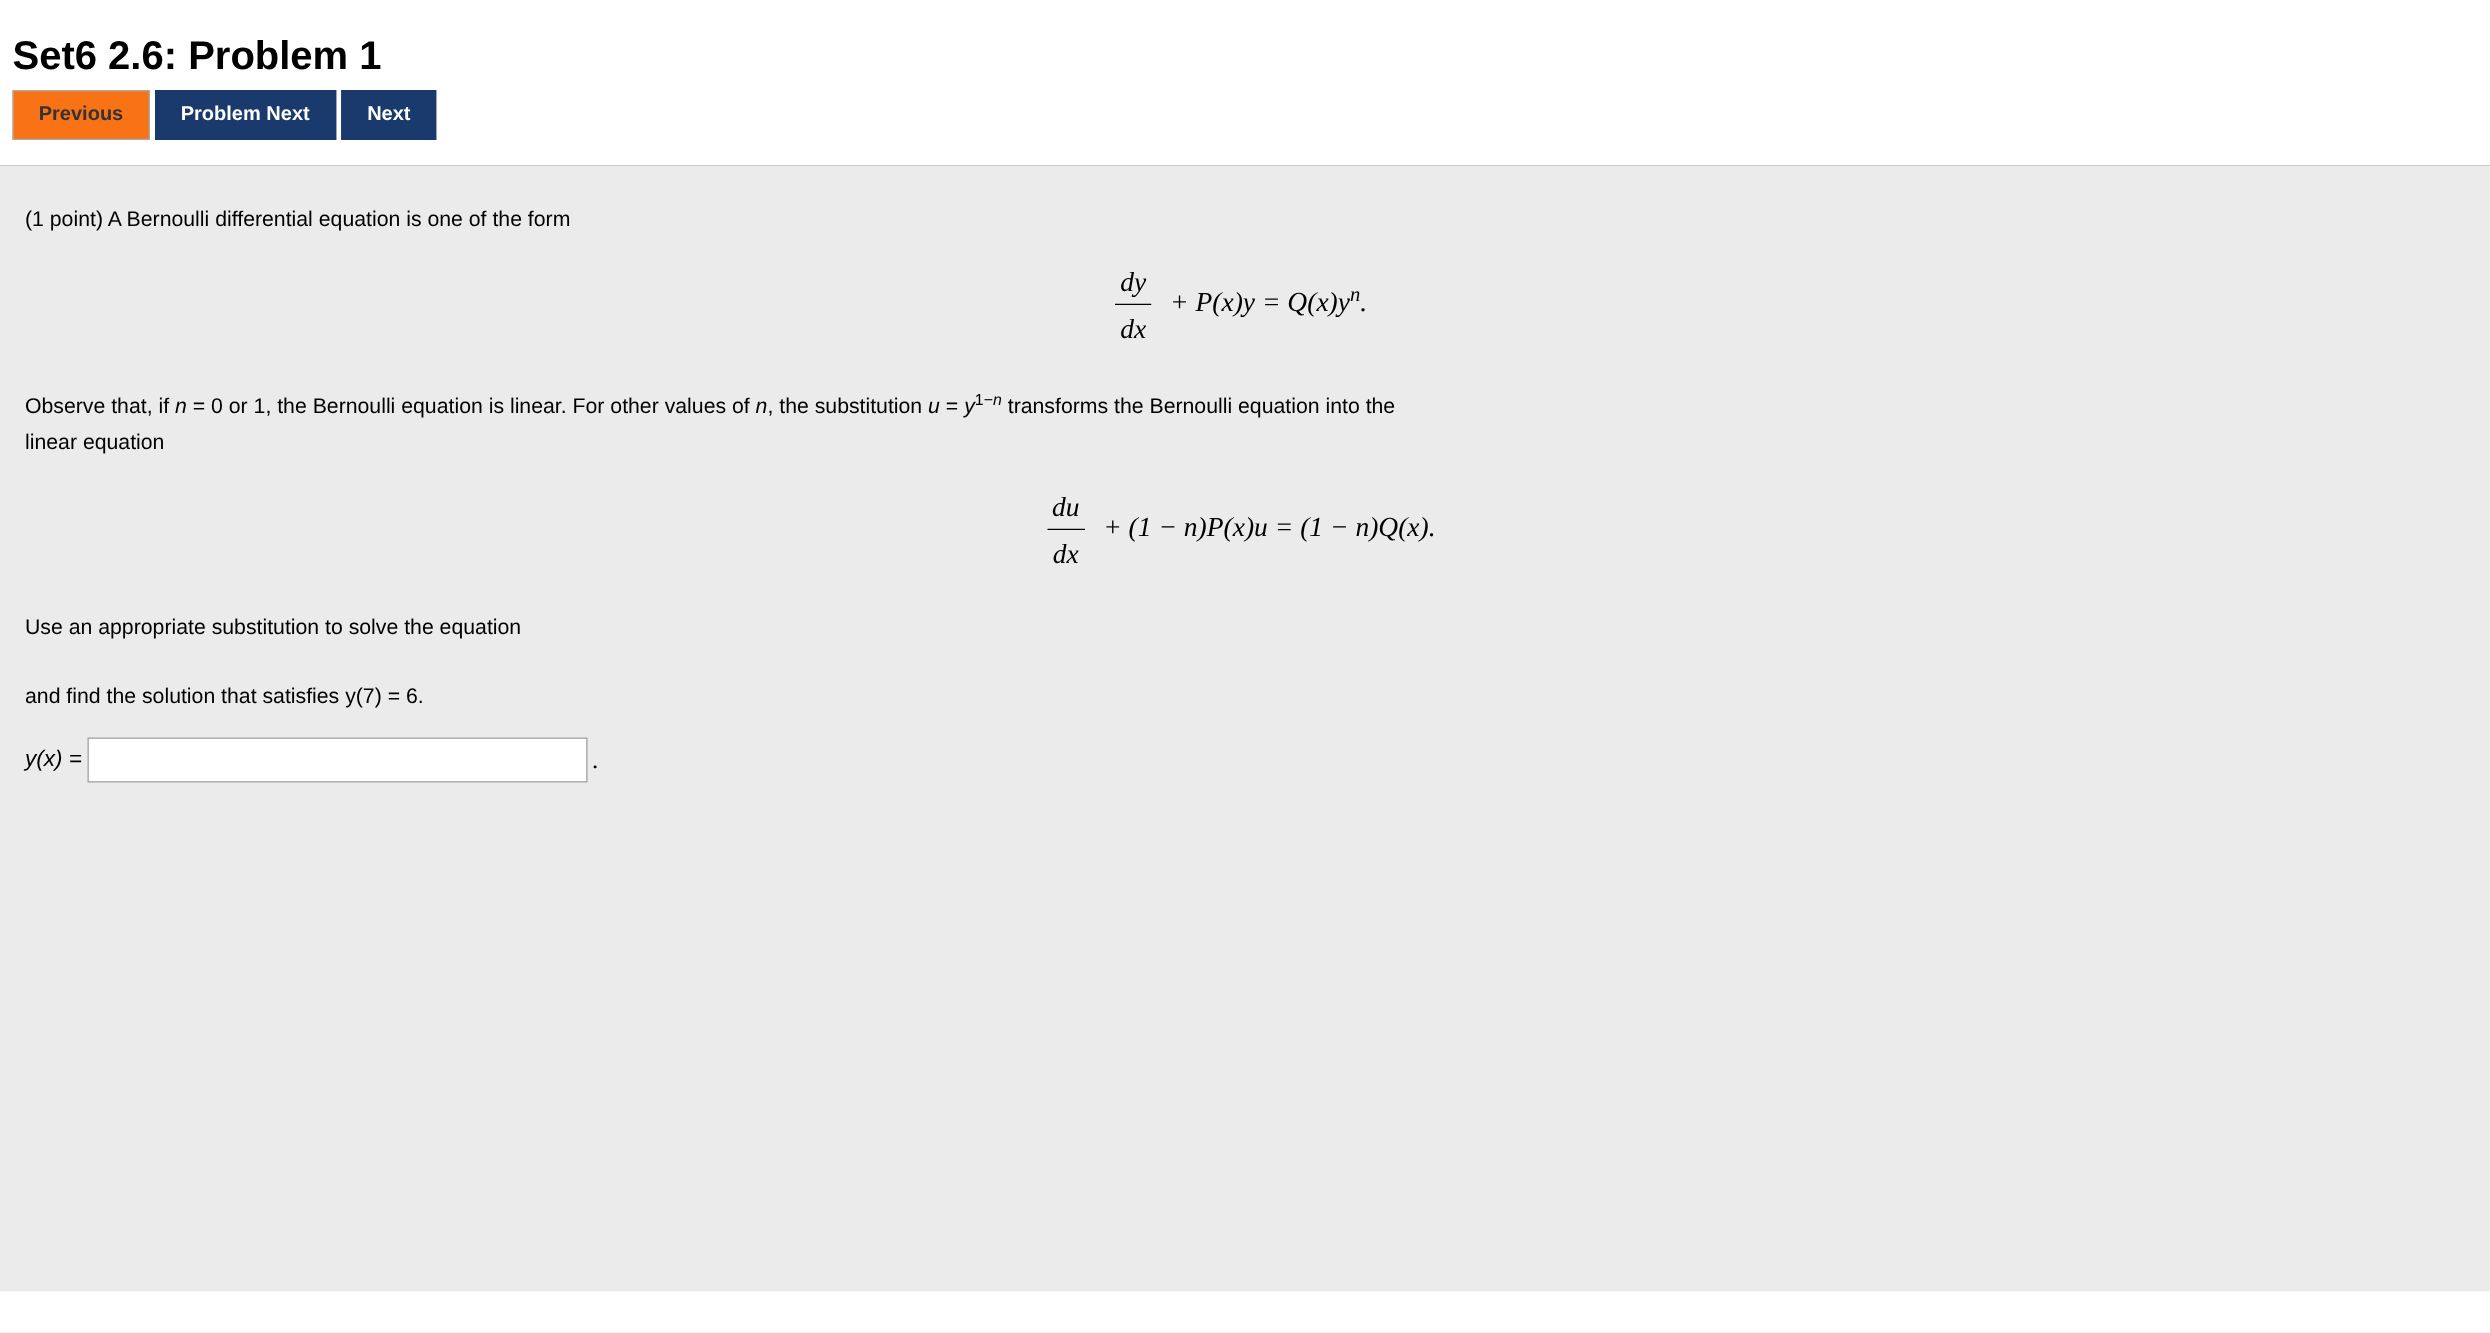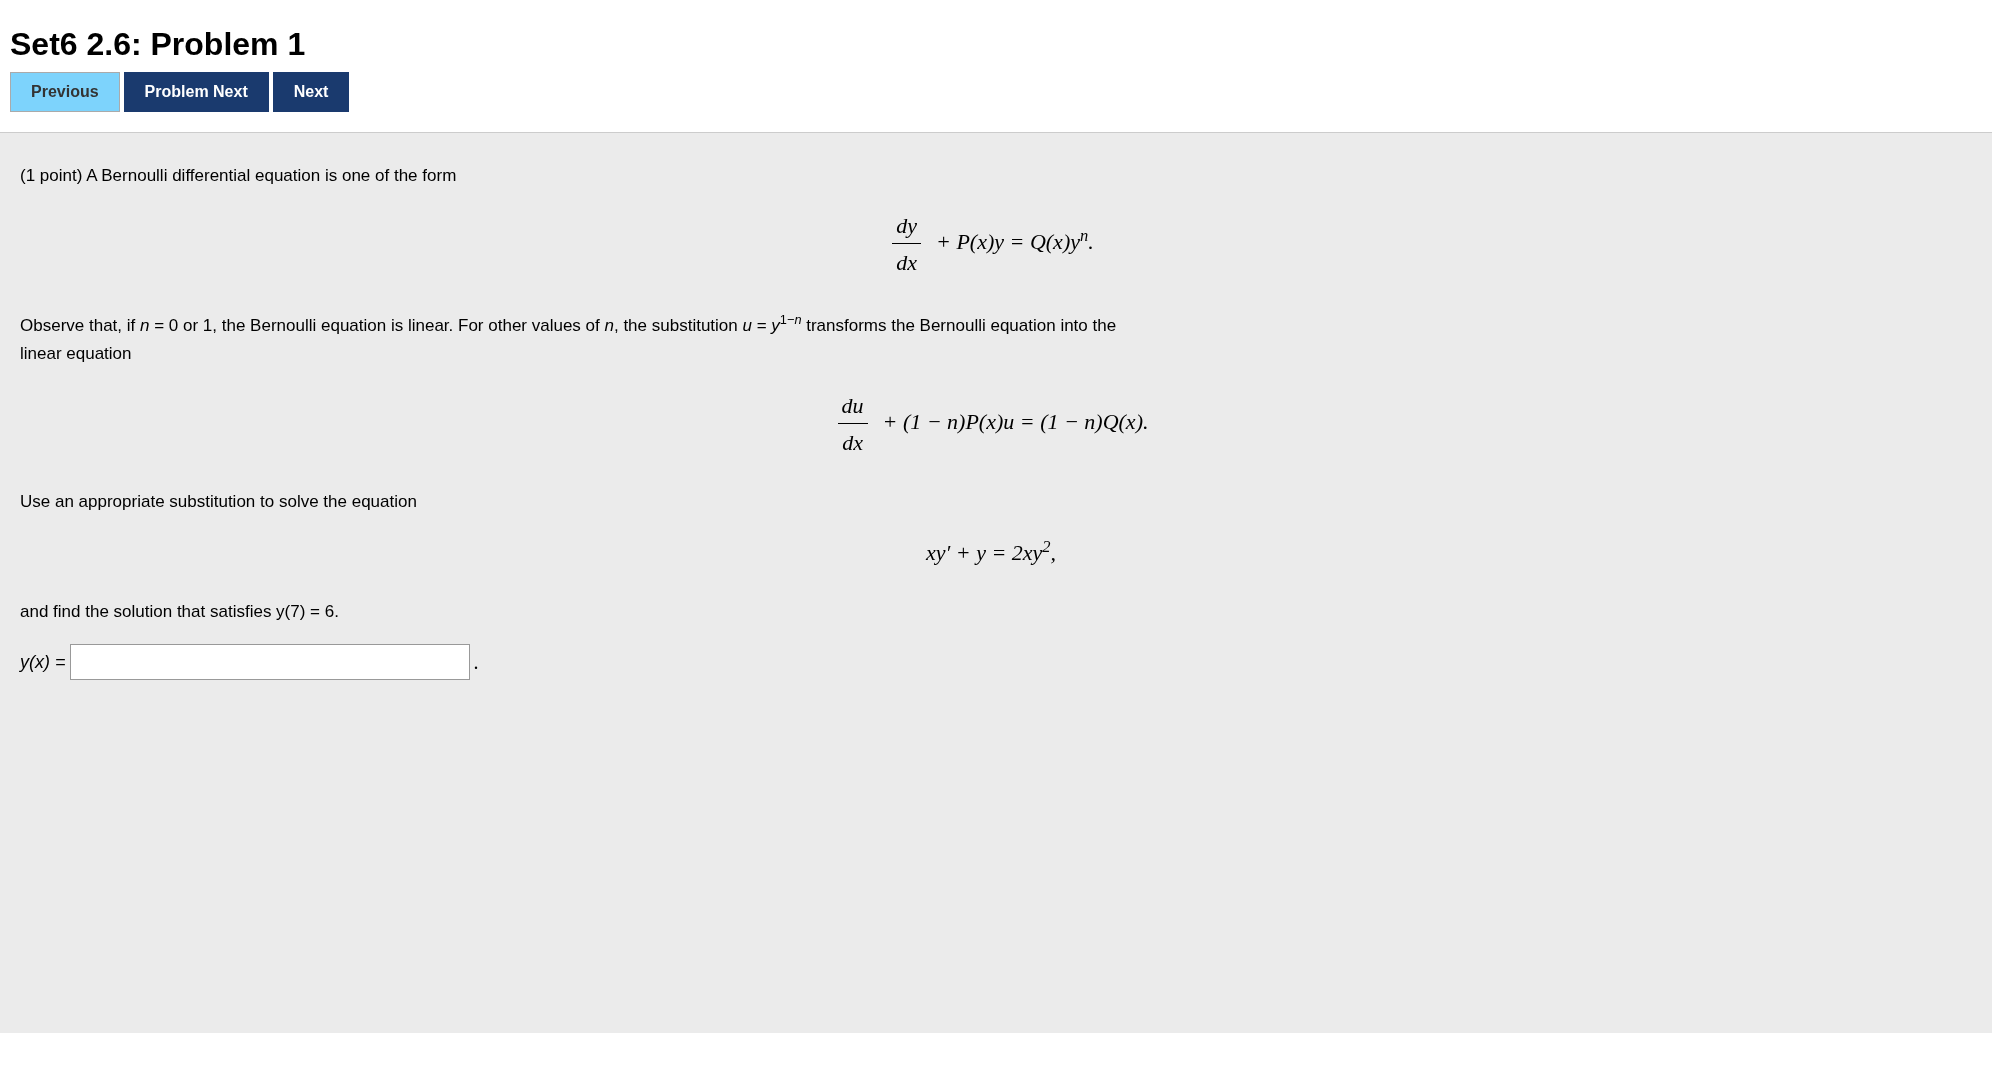--- a/index.html
+++ b/index.html
@@ -43,21 +43,21 @@
     .btn {
       padding: 10px 20px;
       font-size: 16px;
       font-weight: bold;
       cursor: pointer;
       border: 1px solid #ccc;
       font-family: Arial, sans-serif;
     }
 
     .btn-outline {
-      background-color: #7dd3fc;
+      background-color: #f97316;
       color: #333;
       border: 1px solid #aaa;
     }
 
     .btn-primary {
       background-color: #1a3a6e;
       color: #fff;
       border: 1px solid #1a3a6e;
     }
 
@@ -199,23 +199,20 @@
         <span class="numerator"><i>du</i></span>
         <span class="denominator"><i>dx</i></span>
       </span>
       <span>&nbsp;+&nbsp;(1&nbsp;−&nbsp;<i>n</i>)<i>P</i>(<i>x</i>)<i>u</i>&nbsp;=&nbsp;(1&nbsp;−&nbsp;<i>n</i>)<i>Q</i>(<i>x</i>).</span>
     </div>
 
     <p class="use-text">
       <span>Use an appropriate substitution to solve the equation</span>
     </p>
 
-    <div class="math-display">
-      <span><i>xy</i>′&nbsp;+&nbsp;<i>y</i>&nbsp;=&nbsp;2<i>xy</i><sup>2</sup>,</span>
-    </div>
 
     <p class="and-find-text">
       <span>and find the solution that satisfies y(7) = 6.</span>
     </p>
 
     <div class="answer-row">
       <span class="answer-label"><i>y</i>(<i>x</i>) =</span>
       <input class="answer-input" type="text" placeholder="" style="">
       <span class="answer-period">.</span>
     </div>

